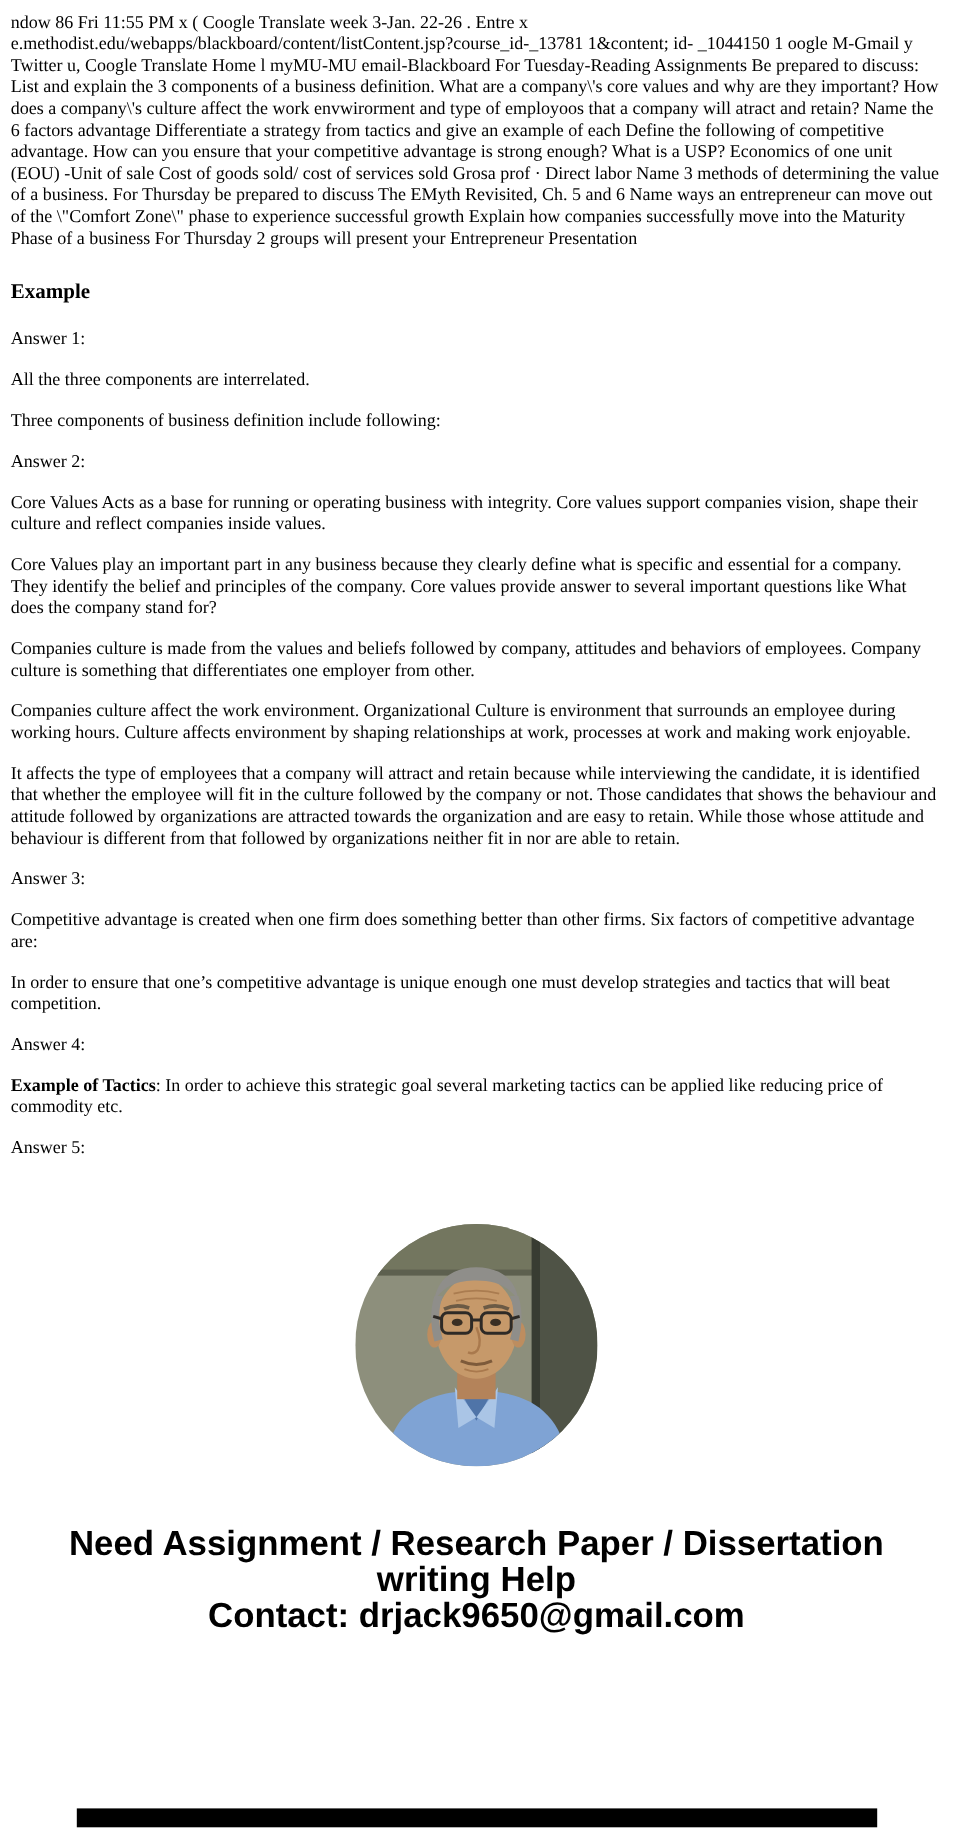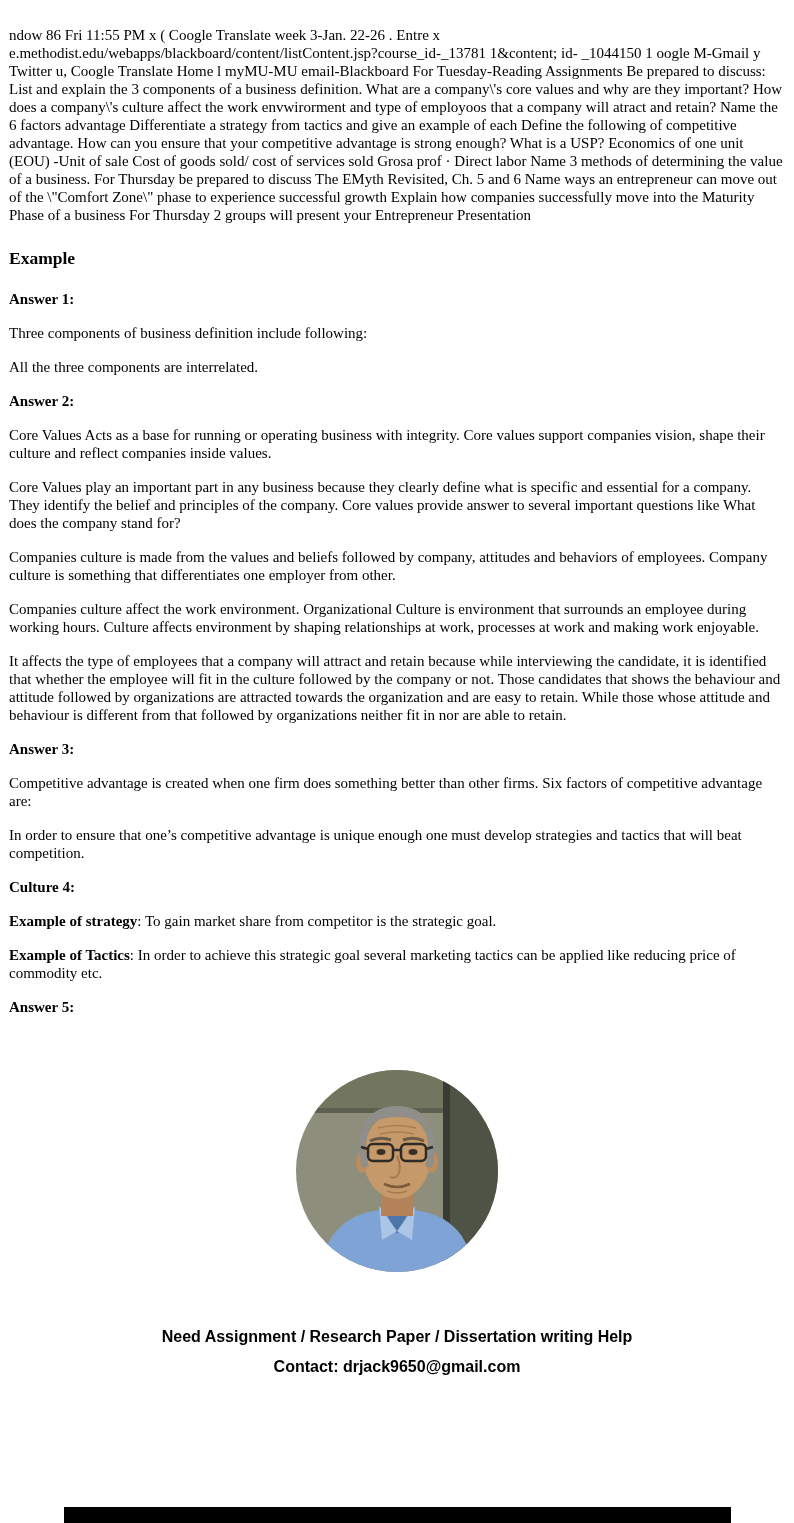--- a/index.html
+++ b/index.html
@@ -9,46 +9,46 @@
     min-height: 1523px;
     background: #ffffff;
     color: #000000;
     font-family: "Liberation Serif", "DejaVu Serif", serif;
     font-size: 15px;
     line-height: 18px;
     display: flex;
     flex-direction: column;
   }
   .doc {
-    padding: 26px 9px 0 9px;
+    padding: 10px 9px 0 9px;
     width: 100%;
   }
   p { margin: 0 0 16px 0; }
   .header-text { margin-bottom: 14px; }
   .solution-heading {
     font-size: 17.5px;
     font-weight: bold;
     line-height: 20px;
     margin: 24px 0 22px 0;
   }
-  .answer-label { font-weight: bold; }
+  .answer-label { font-weight: normal; }
   .inline-bold { font-weight: bold; }
   .photo-wrap {
     width: 202px;
     height: 202px;
     margin: 38px auto 0 auto;
     border-radius: 50%;
     overflow: hidden;
     flex: none;
   }
   .photo-wrap svg { display: block; }
   .footer {
     font-family: "Liberation Sans", "DejaVu Sans", sans-serif;
     font-weight: bold;
-    font-size: 16px;
+    font-size: 29px;
     line-height: 30px;
     text-align: center;
     width: 700px;
     margin: 50px auto 0 auto;
     color: #000000;
   }
   .bottom-bar {
     width: 667px;
     height: 16px;
     background: #000000;
@@ -59,36 +59,35 @@
 </head>
 <body>
 
 <div class="doc">
 
   <p class="header-text">ndow 86 Fri 11:55 PM x ( Coogle Translate week 3-Jan. 22-26 . Entre x e.methodist.edu/webapps/blackboard/content/listContent.jsp?course_id-_13781 1&amp;content; id- _1044150 1 oogle M-Gmail y Twitter u, Coogle Translate Home l myMU-MU email-Blackboard For Tuesday-Reading Assignments Be prepared to discuss: List and explain the 3 components of a business definition. What are a company\'s core values and why are they important? How does a company\'s culture affect the work envwirorment and type of employoos that a company will atract and retain? Name the 6 factors advantage Differentiate a strategy from tactics and give an example of each Define the following of competitive advantage. How can you ensure that your competitive advantage is strong enough? What is a USP? Economics of one unit (EOU) -Unit of sale Cost of goods sold/ cost of services sold Grosa prof · Direct labor Name 3 methods of determining the value of a business. For Thursday be prepared to discuss The EMyth Revisited, Ch. 5 and 6 Name ways an entrepreneur can move out of the \"Comfort Zone\" phase to experience successful growth Explain how companies successfully move into the Maturity Phase of a business For Thursday 2 groups will present your Entrepreneur Presentation</p>
 
   <div class="solution-heading">Example</div>
 
   <p class="answer-label">Answer 1:</p>
+  <p>All the three components are interrelated.</p>
   <p>Three components of business definition include following:</p>
-  <p>All the three components are interrelated.</p>
 
   <p class="answer-label">Answer 2:</p>
   <p>Core Values Acts as a base for running or operating business with integrity. Core values support companies vision, shape their culture and reflect companies inside values.</p>
   <p>Core Values play an important part in any business because they clearly define what is specific and essential for a company. They identify the belief and principles of the company. Core values provide answer to several important questions like What does the company stand for?</p>
   <p>Companies culture is made from the values and beliefs followed by company, attitudes and behaviors of employees. Company culture is something that differentiates one employer from other.</p>
   <p>Companies culture affect the work environment. Organizational Culture is environment that surrounds an employee during working hours. Culture affects environment by shaping relationships at work, processes at work and making work enjoyable.</p>
   <p>It affects the type of employees that a company will attract and retain because while interviewing the candidate, it is identified that whether the employee will fit in the culture followed by the company or not. Those candidates that shows the behaviour and attitude followed by organizations are attracted towards the organization and are easy to retain. While those whose attitude and behaviour is different from that followed by organizations neither fit in nor are able to retain.</p>
 
   <p class="answer-label">Answer 3:</p>
   <p>Competitive advantage is created when one firm does something better than other firms. Six factors of competitive advantage are:</p>
   <p>In order to ensure that one’s competitive advantage is unique enough one must develop strategies and tactics that will beat competition.</p>
 
-  <p class="answer-label">Culture 4:</p>
-  <p><span class="inline-bold">Example of strategy</span><span>: To gain market share from competitor is the strategic goal.</span></p>
+  <p class="answer-label">Answer 4:</p>
   <p><span class="inline-bold">Example of Tactics</span><span>: In order to achieve this strategic goal several marketing tactics can be applied like reducing price of commodity etc.</span></p>
 
   <p class="answer-label">Answer 5:</p>
 
 </div>
 
 <div class="photo-wrap">
   <svg width="202" height="202" viewBox="0 0 202 202" xmlns="http://www.w3.org/2000/svg" aria-hidden="true">
 
     <rect x="0" y="0" width="202" height="202" fill="#8d8f7c"></rect>

